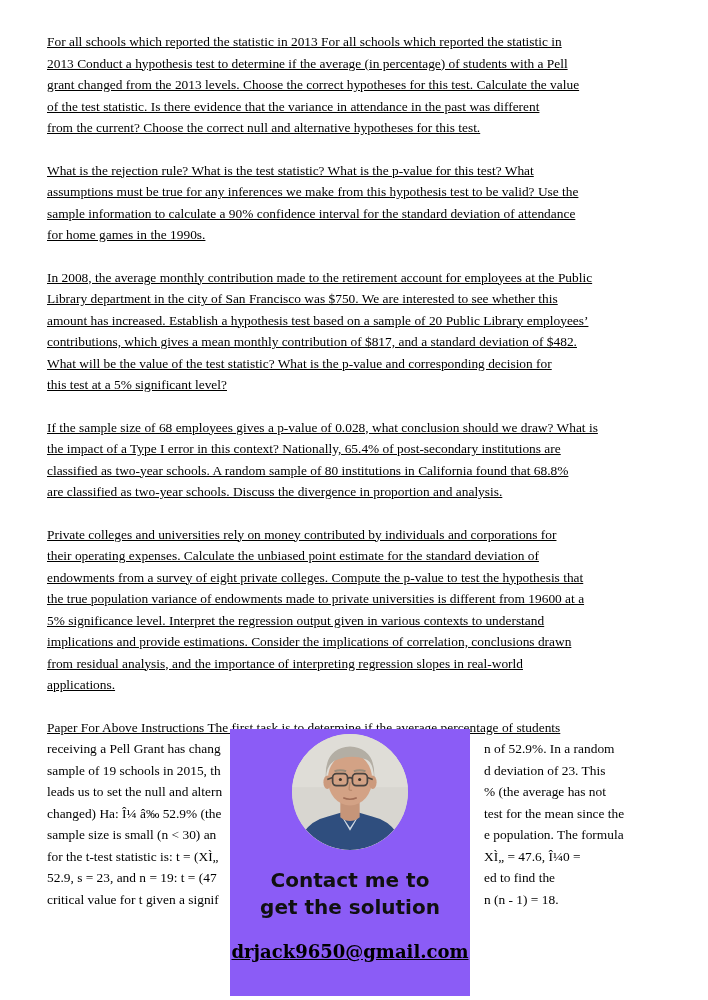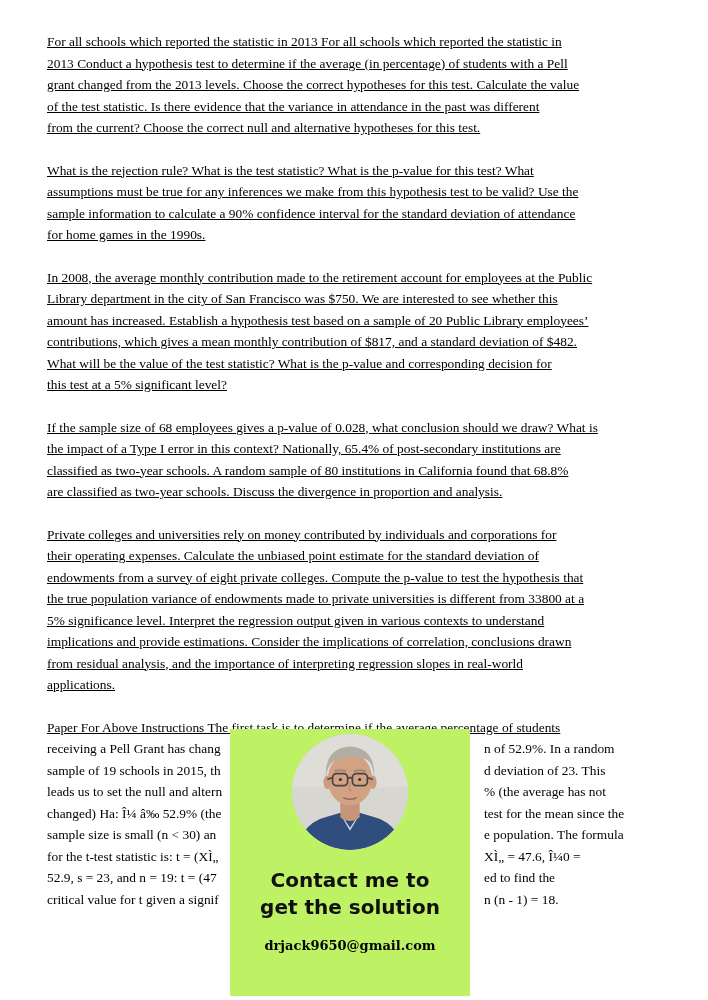--- a/index.html
+++ b/index.html
@@ -43,24 +43,25 @@
     font-family: "DejaVu Sans", sans-serif;
     font-weight: bold;
     font-size: 20px;
     line-height: 27px;
     color: #101010;
   }
   .msg-first { margin-top: 17px; }
   .email {
     font-family: "DejaVu Serif", serif;
     font-weight: bold;
-    font-size: 13px;
+    font-size: 18px;
     line-height: 22px;
-    margin-top: 14px;
+    margin-top: 20px;
     color: #000;
+    text-decoration: underline;
   }
 </style>
 </head>
 <body>
 
 <div class="doc">
 
   <div class="para">
     <div class="line">For all schools which reported the statistic in 2013 For all schools which reported the statistic in</div>
     <div class="line">2013 Conduct a hypothesis test to determine if the average (in percentage) of students with a Pell</div>
@@ -89,21 +90,21 @@
     <div class="line">If the sample size of 68 employees gives a p-value of 0.028, what conclusion should we draw? What is</div>
     <div class="line">the impact of a Type I error in this context? Nationally, 65.4% of post-secondary institutions are</div>
     <div class="line">classified as two-year schools. A random sample of 80 institutions in California found that 68.8%</div>
     <div class="line">are classified as two-year schools. Discuss the divergence in proportion and analysis.</div>
   </div>
 
   <div class="para">
     <div class="line">Private colleges and universities rely on money contributed by individuals and corporations for</div>
     <div class="line">their operating expenses. Calculate the unbiased point estimate for the standard deviation of</div>
     <div class="line">endowments from a survey of eight private colleges. Compute the p-value to test the hypothesis that</div>
-    <div class="line">the true population variance of endowments made to private universities is different from 33800 at a</div>
+    <div class="line">the true population variance of endowments made to private universities is different from 19600 at a</div>
     <div class="line">5% significance level. Interpret the regression output given in various contexts to understand</div>
     <div class="line">implications and provide estimations. Consider the implications of correlation, conclusions drawn</div>
     <div class="line">from residual analysis, and the importance of interpreting regression slopes in real-world</div>
     <div class="line">applications.</div>
   </div>
 
   <div class="para">
     <div class="line">Paper For Above Instructions The first task is to determine if the average percentage of students</div>
     <div class="split">
       <span class="frag-left">receiving a Pell Grant has chang</span>
@@ -134,21 +135,21 @@
       <span class="frag-right">ed to find the</span>
     </div>
     <div class="split">
       <span class="frag-left">critical value for t given a signif</span>
       <span class="frag-right">n (n - 1) = 18.</span>
     </div>
   </div>
 
 </div>
 
-<div class="overlay" style="background-color: #bef264;">
+<div class="overlay" style="background-color: #8b5cf6;">
   <div class="photo">
     <svg viewBox="0 0 120 120" xmlns="http://www.w3.org/2000/svg">
       <defs>
           <clipPath id="pc">
             <circle cx="60" cy="60" r="60"></circle>
           </clipPath>
         </defs>
       <g clip-path="url(#pc)">
         <rect width="120" height="120" fill="#d8d6d0"></rect>
         <rect width="120" height="55" fill="#dfddd7"></rect>

